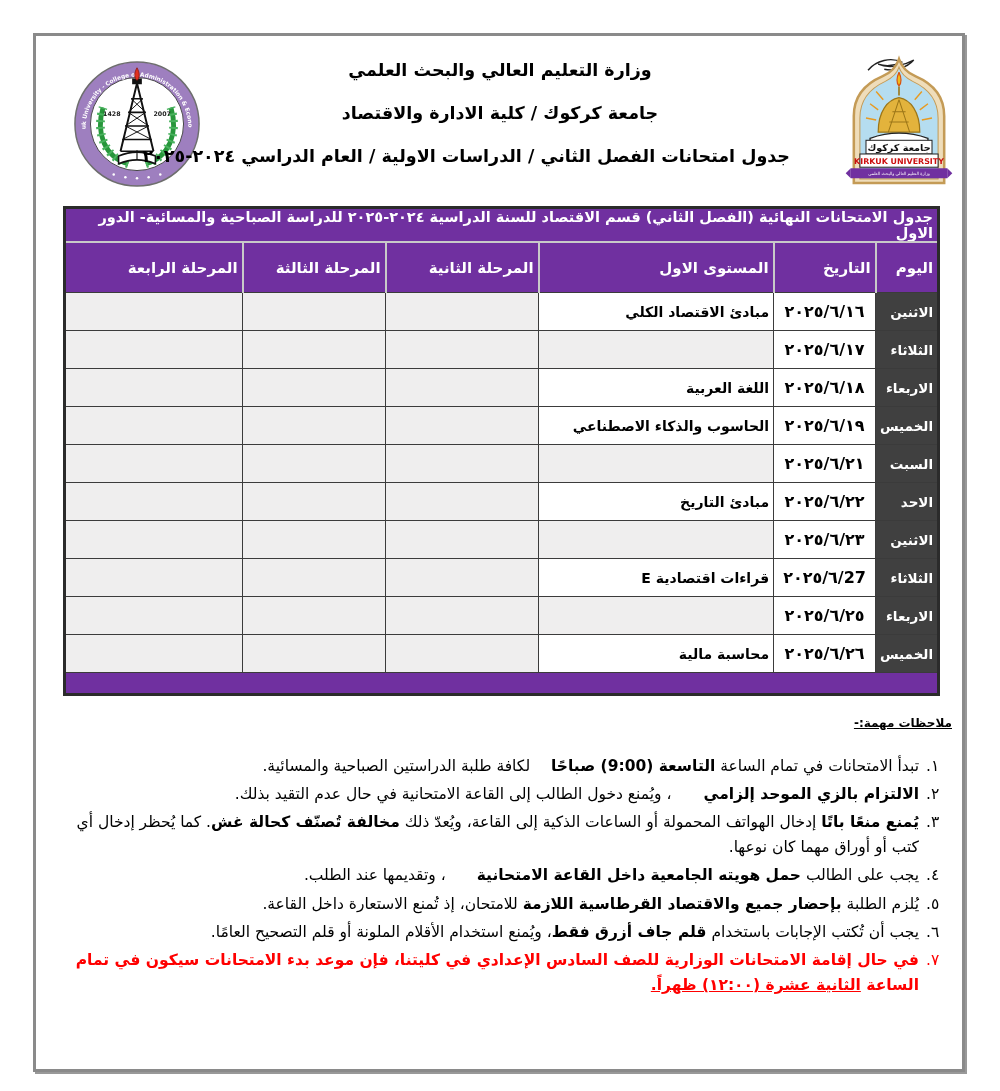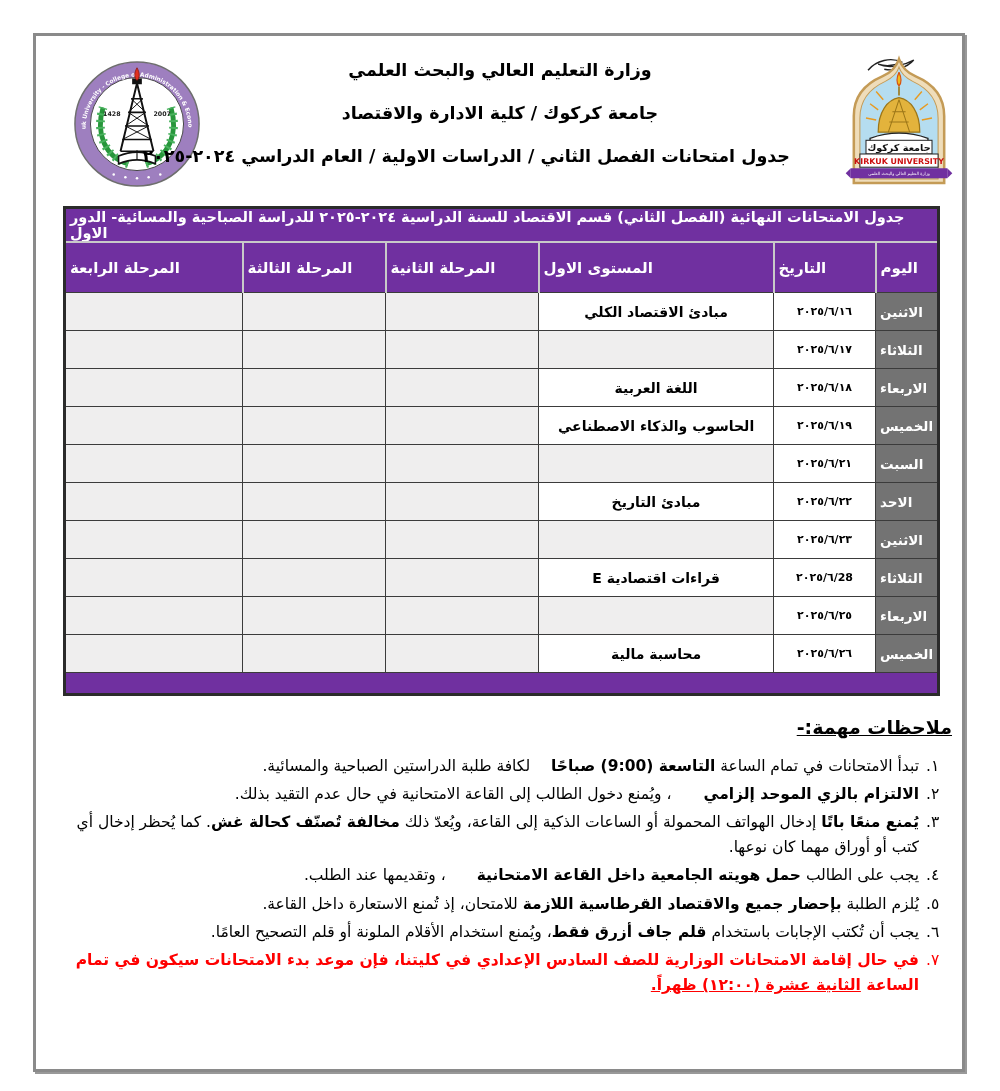--- a/index.html
+++ b/index.html
@@ -7,32 +7,32 @@
   .page{position:absolute;inset:0;background:#fff;}
   .frame{position:absolute;left:33px;top:33px;width:926px;height:1033px;border:3px solid #8a8a8a;box-shadow:2px 2px 0 rgba(70,70,70,.55);}
   
   .doc-header{position:absolute;top:60px;left:210px;width:580px;text-align:center;direction:rtl;}
   .doc-header .h-line{font-size:17.5px;font-weight:bold;margin-bottom:23px;white-space:nowrap;}
   .college-logo{position:absolute;left:73px;top:60px;width:128px;height:128px;}
   .university-logo{position:absolute;left:845px;top:55px;width:108px;height:132px;}
   
   .exam-table{position:absolute;left:63px;top:206px;width:874px;border-collapse:collapse;table-layout:fixed;direction:rtl;border:3px solid #2b2b2b;}
   .exam-table td,.exam-table th{border:1.5px solid #3b3b3b;vertical-align:middle;padding:0 4px;overflow:hidden;}
-  .title-cell{background:#7030A0;color:#fff;font-weight:bold;font-size:14.5px;text-align:left;height:29px;}
-  .exam-table th{background:#7030A0;color:#fff;font-weight:bold;font-size:15px;text-align:left;height:49px;border-left:2px solid #c9c9c9;border-right:2px solid #c9c9c9;border-top:2px solid #c9c9c9;}
+  .title-cell{background:#7030A0;color:#fff;font-weight:bold;font-size:14.5px;text-align:right;height:29px;}
+  .exam-table th{background:#7030A0;color:#fff;font-weight:bold;font-size:15px;text-align:right;height:49px;border-left:2px solid #c9c9c9;border-right:2px solid #c9c9c9;border-top:2px solid #c9c9c9;}
   .exam-table tbody tr{height:38px;}
-  td.day{background:#737373;color:#fff;font-weight:bold;font-size:13.5px;text-align:left;}
-  td.date{background:#fff;font-weight:bold;font-size:11px;text-align:center;letter-spacing:.5px;}
-  td.subject{background:#fff;font-weight:bold;font-size:14px;text-align:center;}
+  td.day{background:#404040;color:#fff;font-weight:bold;font-size:13.5px;text-align:right;}
+  td.date{background:#fff;font-weight:bold;font-size:16px;text-align:center;letter-spacing:.5px;}
+  td.subject{background:#fff;font-weight:bold;font-size:14px;}
   td.subject.empty{background:#efeeee;}
   td.stage{background:#efeeee;}
   .footer-bar{background:#7030A0;height:20px;}
   
   .notes{position:absolute;top:716px;left:48px;width:904px;direction:rtl;}
-  .notes-heading{font-size:19px;font-weight:bold;text-decoration:underline;margin-bottom:16px;}
+  .notes-heading{font-size:12px;font-weight:bold;text-decoration:underline;margin-bottom:24px;}
   .note{display:flex;gap:7px;font-size:15.5px;line-height:1.62;margin-bottom:3px;}
   .note .num{flex:0 0 26px;text-align:left;}
   .note .note-text{flex:1 1 auto;}
   .note.red{color:#ff0000;}
   svg text{font-family:"DejaVu Sans",sans-serif;}
 </style>
 </head>
 <body>
 
 <div class="page">
@@ -186,21 +186,21 @@
         <tr>
           <td class="day">الاثنين</td>
           <td class="date"><span dir="ltr">٢٠٢٥/٦/٢٣</span></td>
           <td class="subject empty"></td>
           <td class="stage"></td>
           <td class="stage"></td>
           <td class="stage"></td>
         </tr>
         <tr>
           <td class="day">الثلاثاء</td>
-          <td class="date"><span dir="ltr">٢٠٢٥/٦/28</span></td>
+          <td class="date"><span dir="ltr">٢٠٢٥/٦/27</span></td>
           <td class="subject">قراءات اقتصادية E</td>
           <td class="stage"></td>
           <td class="stage"></td>
           <td class="stage"></td>
         </tr>
         <tr>
           <td class="day">الاربعاء</td>
           <td class="date"><span dir="ltr">٢٠٢٥/٦/٢٥</span></td>
           <td class="subject empty"></td>
           <td class="stage"></td>

